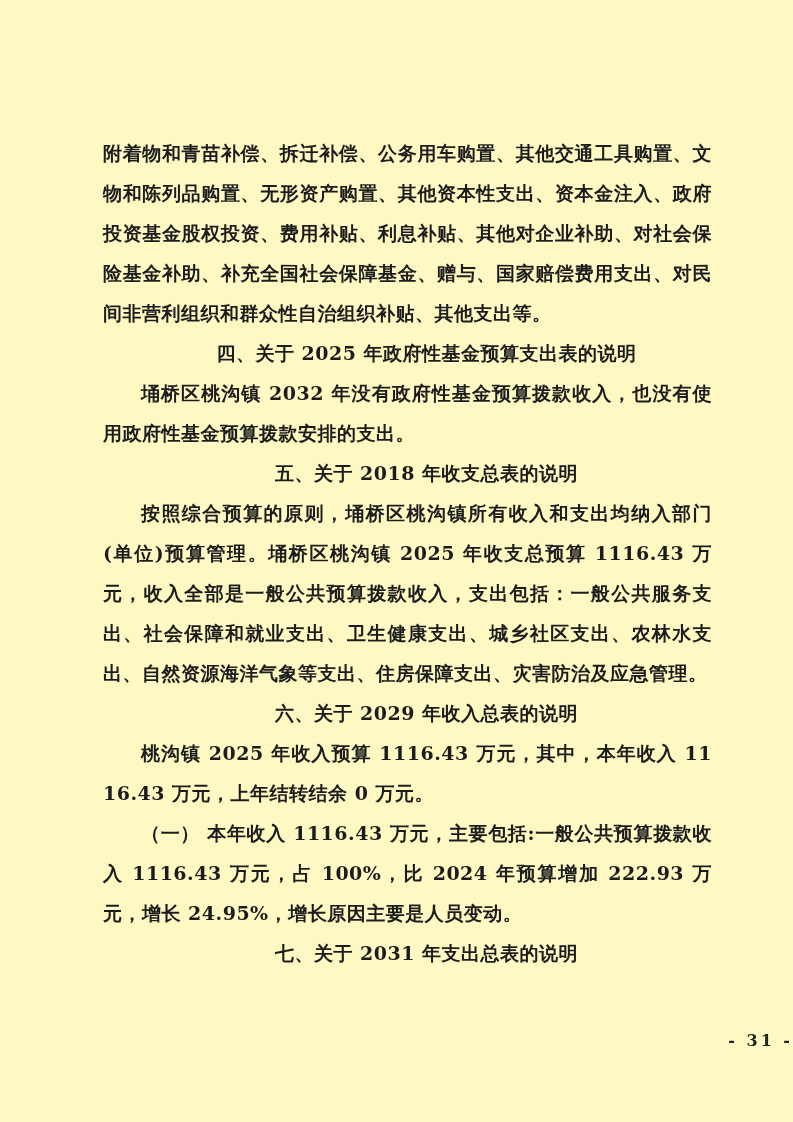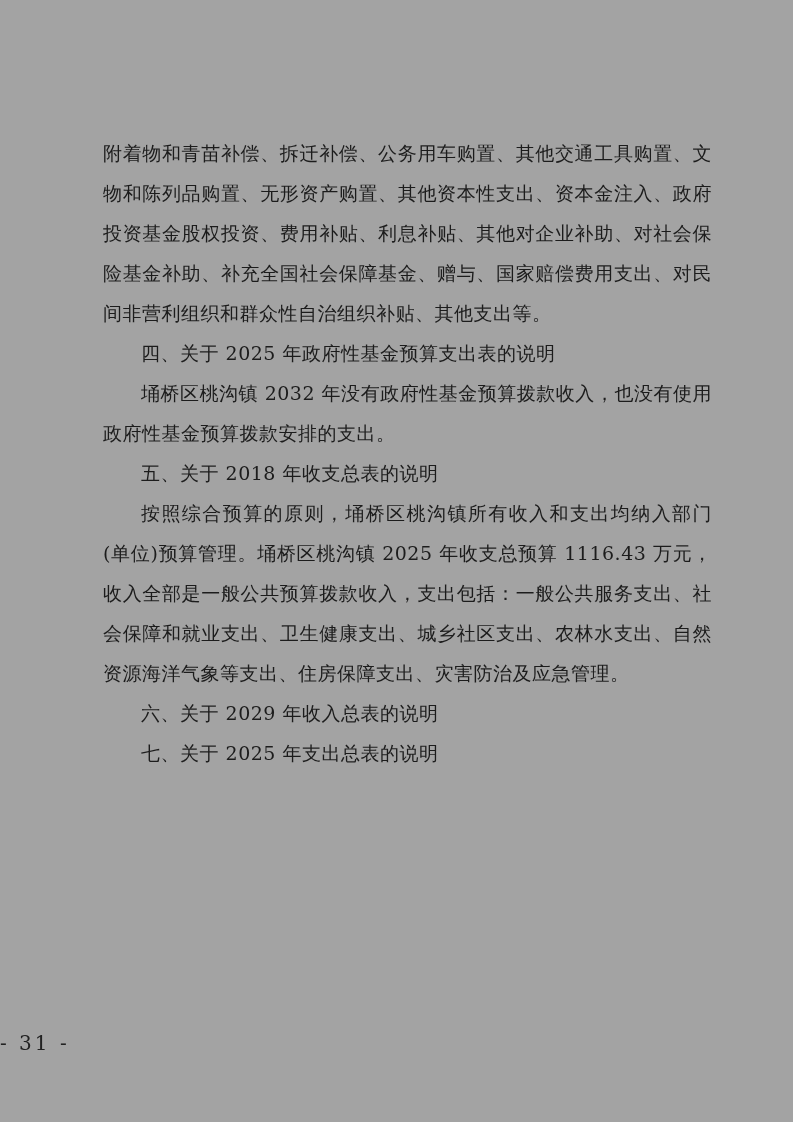--- a/index.html
+++ b/index.html
@@ -4,23 +4,24 @@
 <style>
   html, body {
     margin: 0;
     padding: 0;
     background: #ffffff;
   }
   .page {
     position: relative;
     width: 793px;
     height: 1122px;
-    background: #a3a3a3;
+    background: #fef9c3;
     overflow: hidden;
     font-family: "DejaVu Serif", "Liberation Serif", serif;
+    font-weight: bold;
   }
   .content {
     position: absolute;
     left: 103px;
     right: 81px;
     top: 133px;
   }
   p.para {
     margin: 0;
     padding: 0;
@@ -29,40 +30,42 @@
     color: #1c1c1c;
     text-align: justify;
     text-justify: inter-character;
     letter-spacing: 0.5px;
     word-break: break-all;
   }
   p.para.indent {
     text-indent: 2em;
   }
   p.para.heading {
-    text-align: left;
+    text-align: center;
   }
   .page-number {
     position: absolute;
     top: 1031px;
     left: 0;
     right: 0;
-    text-align: left;
-    font-size: 20px;
+    text-align: right;
+    font-size: 16px;
     letter-spacing: 3px;
     color: #222222;
   }
 </style>
 </head>
 <body>
 
 <div class="page">
   <div class="content">
       <p class="para">附着物和青苗补偿、拆迁补偿、公务用车购置、其他交通工具购置、文物和陈列品购置、无形资产购置、其他资本性支出、资本金注入、政府投资基金股权投资、费用补贴、利息补贴、其他对企业补助、对社会保险基金补助、补充全国社会保障基金、赠与、国家赔偿费用支出、对民间非营利组织和群众性自治组织补贴、其他支出等。</p>
       <p class="para indent heading">四、关于 2025 年政府性基金预算支出表的说明</p>
       <p class="para indent">埇桥区桃沟镇 2032 年没有政府性基金预算拨款收入，也没有使用政府性基金预算拨款安排的支出。</p>
       <p class="para indent heading">五、关于 2018 年收支总表的说明</p>
       <p class="para indent">按照综合预算的原则，埇桥区桃沟镇所有收入和支出均纳入部门(单位)预算管理。埇桥区桃沟镇 2025 年收支总预算 1116.43 万元，收入全部是一般公共预算拨款收入，支出包括：一般公共服务支出、社会保障和就业支出、卫生健康支出、城乡社区支出、农林水支出、自然资源海洋气象等支出、住房保障支出、灾害防治及应急管理。</p>
       <p class="para indent heading">六、关于 2029 年收入总表的说明</p>
-      <p class="para indent heading">七、关于 2025 年支出总表的说明</p>
+      <p class="para indent">桃沟镇 2025 年收入预算 1116.43 万元，其中，本年收入 1116.43 万元，上年结转结余 0 万元。</p>
+      <p class="para indent">（一） 本年收入 1116.43 万元，主要包括:一般公共预算拨款收入 1116.43 万元，占 100%，比 2024 年预算增加 222.93 万元，增长 24.95%，增长原因主要是人员变动。</p>
+      <p class="para indent heading">七、关于 2031 年支出总表的说明</p>
     </div>
   <div class="page-number">- 31 -</div>
 </div>
 
 </body></html>

